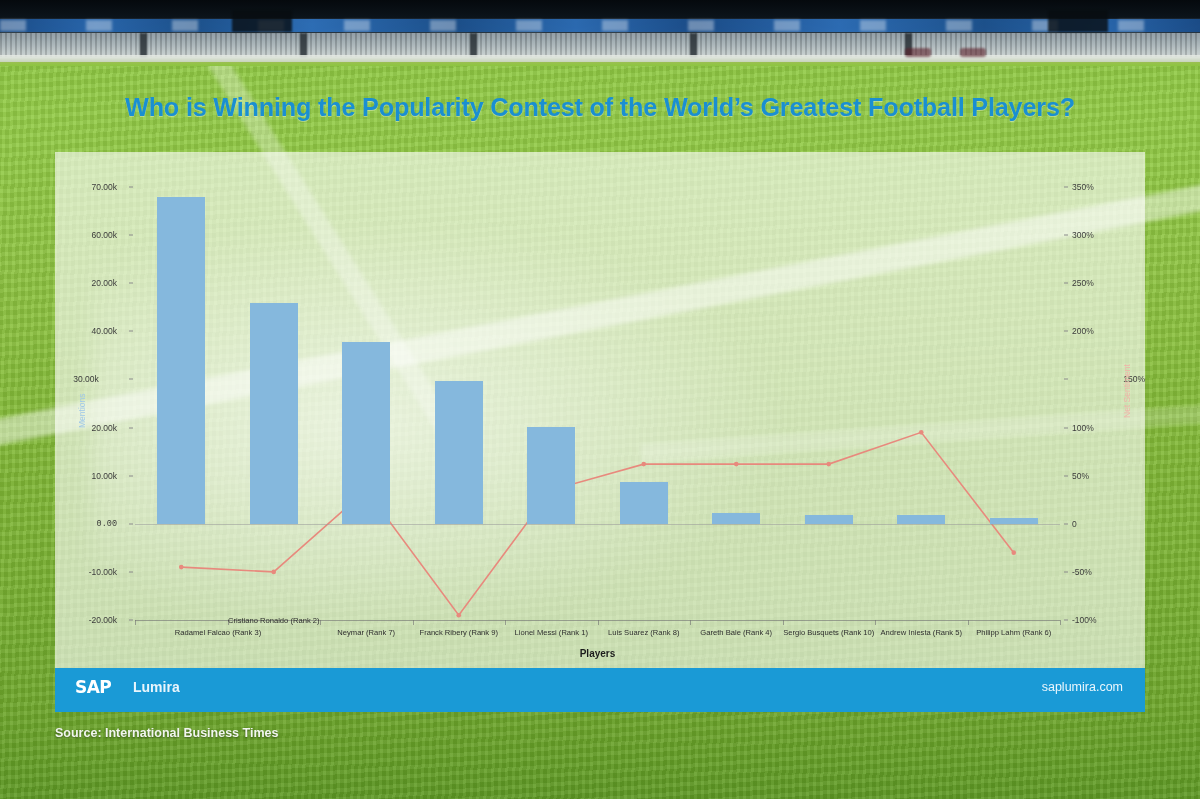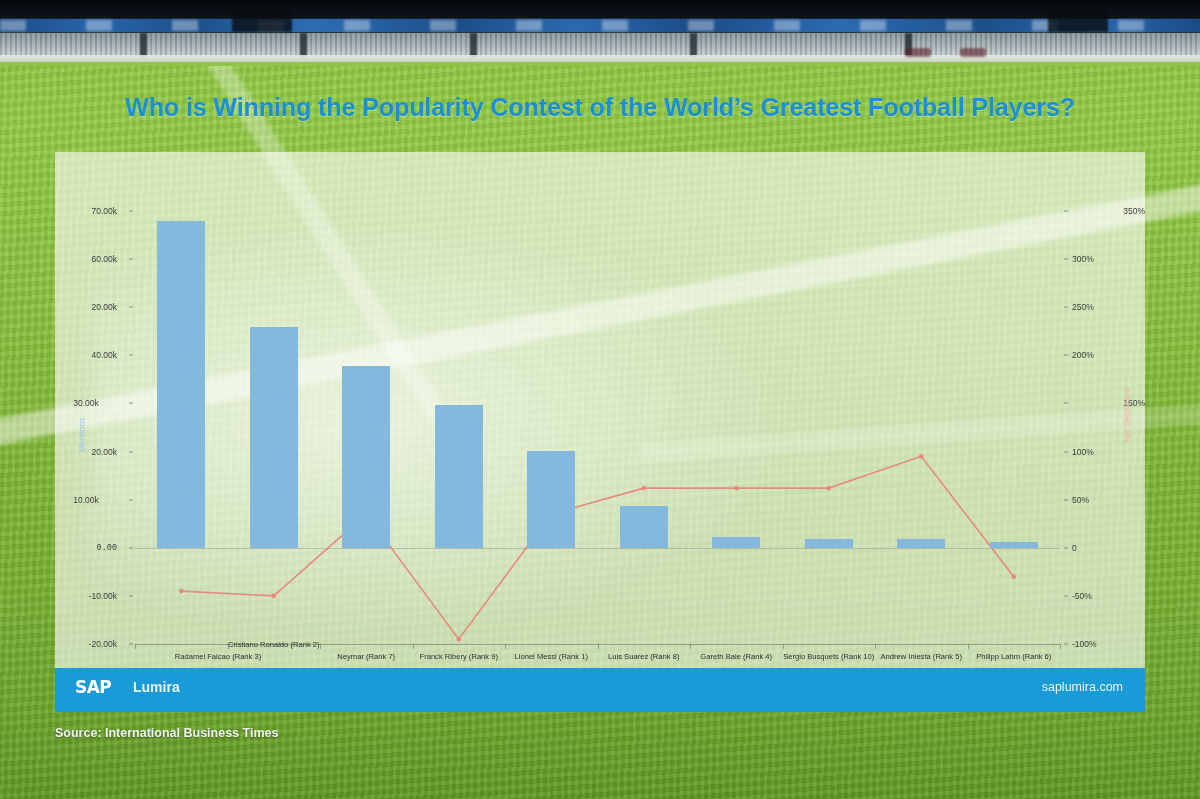--- a/index.html
+++ b/index.html
@@ -87,21 +87,21 @@
     position:absolute;right:22px;top:12px;font-size:12.5px;color:#eaf6fd;
   }
 
   .source{
     position:absolute;left:55px;top:726px;
     font-size:12.5px;color:#f2f6ef;font-weight:bold;
     text-shadow:0 1px 2px rgba(0,0,0,.45);
   }
 
   
-  .plot{position:absolute;left:0;top:0;width:1090px;height:516px;margin-top:24px;}
+  .plot{position:absolute;left:0;top:0;width:1090px;height:516px;}
   .ytick{
     position:absolute;right:0;transform:translateY(-50%);
     font-size:8.5px;color:#3b3b3b;white-space:nowrap;text-align:right;
   }
   .ytick-l{left:0;width:62px;text-align:right;}
   .tickmark{position:absolute;width:4px;height:1px;background:#8a8a8a;transform:translateY(-50%);}
   .axis-title{
     position:absolute;font-size:8.5px;white-space:nowrap;
     transform-origin:0 0;
   }
@@ -110,21 +110,21 @@
   .baseline{position:absolute;height:1px;background:#9a9a9a;opacity:.55;}
   .bar{position:absolute;background:#85b8dd;}
   .xaxis{position:absolute;height:1px;background:#6f6f6f;opacity:.6;}
   .xtickmark{position:absolute;width:1px;height:5px;background:#6f6f6f;opacity:.6;}
   .xlabel{
     position:absolute;transform:translateX(-50%);
     font-size:7.6px;color:#2e2e2e;white-space:nowrap;text-align:center;
   }
   .xtitle{
     position:absolute;transform:translateX(-50%);
-    font-size:13px;font-weight:bold;color:#1c1c1c;
+    font-size:10px;font-weight:bold;color:#1c1c1c;
   }
   .linesvg{position:absolute;left:0;top:0;width:1090px;height:516px;overflow:visible;}
 </style>
 </head>
 <body>
 
 <div class="grass">
   <div class="glow"></div>
   <div class="pitch-line pl1"></div>
   <div class="pitch-line pl2"></div>
@@ -170,29 +170,29 @@
       <div class="ytick ytick-l" style="top: 83.1111px;">60.00k</div>
       <div class="tickmark" style="left: 74px; top: 83.1111px;"></div>
       <div class="ytick ytick-l" style="top: 131.222px;">20.00k</div>
       <div class="tickmark" style="left: 74px; top: 131.222px;"></div>
       <div class="ytick ytick-l" style="top: 179.333px;">40.00k</div>
       <div class="tickmark" style="left: 74px; top: 179.333px;"></div>
       <div class="ytick ytick-l" style="top: 227.444px; text-align: center;">30.00k</div>
       <div class="tickmark" style="left: 74px; top: 227.444px;"></div>
       <div class="ytick ytick-l" style="top: 275.556px;">20.00k</div>
       <div class="tickmark" style="left: 74px; top: 275.556px;"></div>
-      <div class="ytick ytick-l" style="top: 323.667px; text-align: center;">10.00k</div>
+      <div class="ytick ytick-l" style="top: 323.667px;">10.00k</div>
       <div class="tickmark" style="left: 74px; top: 323.667px;"></div>
       <div class="ytick ytick-l" style="top: 371.778px; font-family: Liberation Mono, monospace;">0.00</div>
       <div class="tickmark" style="left: 74px; top: 371.778px;"></div>
       <div class="ytick ytick-l" style="top: 419.889px;">-10.00k</div>
       <div class="tickmark" style="left: 74px; top: 419.889px;"></div>
       <div class="ytick ytick-l" style="top: 468px;">-20.00k</div>
       <div class="tickmark" style="left: 74px; top: 468px;"></div>
-      <div class="ytick" style="left: 1017px; top: 35px; text-align: right;">350%</div>
+      <div class="ytick" style="left: 1017px; top: 35px; text-align: left;">350%</div>
       <div class="tickmark" style="left: 1009px; top: 35px;"></div>
       <div class="ytick" style="left: 1017px; top: 83.1111px; text-align: left;">300%</div>
       <div class="tickmark" style="left: 1009px; top: 83.1111px;"></div>
       <div class="ytick" style="left: 1017px; top: 131.222px; text-align: left;">250%</div>
       <div class="tickmark" style="left: 1009px; top: 131.222px;"></div>
       <div class="ytick" style="left: 1017px; top: 179.333px; text-align: left;">200%</div>
       <div class="tickmark" style="left: 1009px; top: 179.333px;"></div>
       <div class="ytick" style="left: 1017px; top: 227.444px; text-align: right;">150%</div>
       <div class="tickmark" style="left: 1009px; top: 227.444px;"></div>
       <div class="ytick" style="left: 1017px; top: 275.556px; text-align: left;">100%</div>

